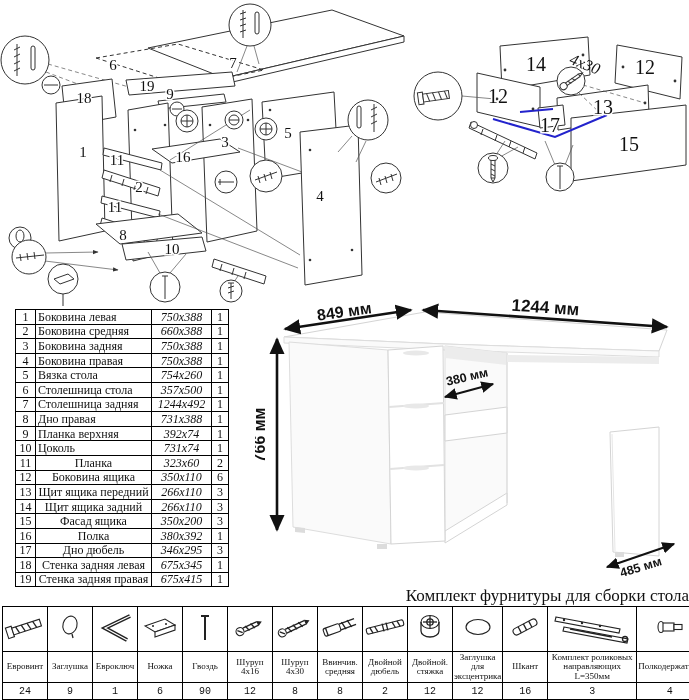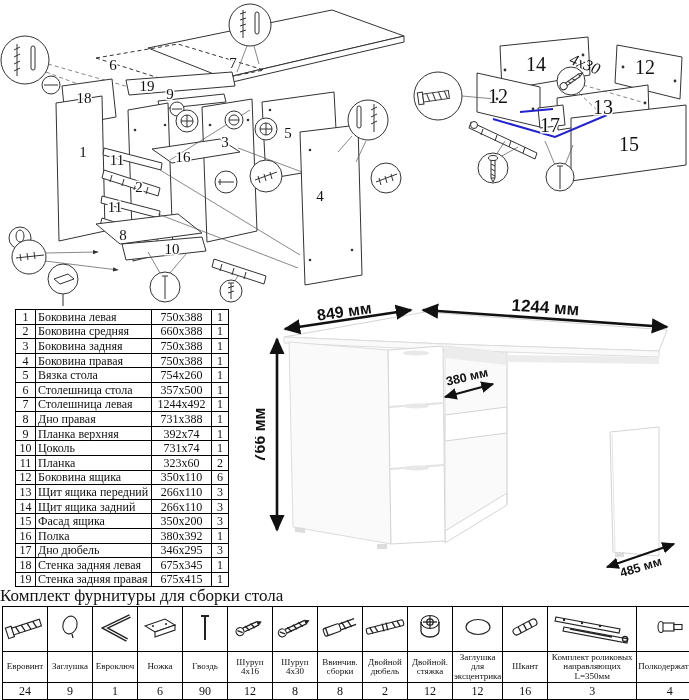--- a/index.html
+++ b/index.html
@@ -23,33 +23,33 @@
   svg .dsd{fill:#ececec;stroke:none;}
   svg .gap{stroke:#e2e2e2;stroke-width:2;fill:none;}
   svg .darr{stroke:#111;stroke-width:2.6;fill:none;}
   svg .darr2{stroke:#111;stroke-width:2;fill:none;}
 
   
   table.parts{border-collapse:collapse;font-size:12px;line-height:1;}
   table.parts td{border:1px solid #000;height:13.6px;padding:0 2px;white-space:nowrap;}
   table.parts td.cn{width:15px;text-align:center;}
   table.parts td.nm{width:111px;font-family:Liberation Serif, serif;}
-  table.parts td.nc{}
-  table.parts td.sz{width:55px;text-align:center;}
+  table.parts td.nc{text-align:center;}
+  table.parts td.sz{width:55px;text-align:center;font-style:italic;}
   table.parts td.qt{width:12px;text-align:center;}
 
   
-  .kit-title{width:100%;text-align:left;font-size:17px;}
+  .kit-title{width:100%;text-align:right;font-size:17px;}
 
   
   table.hw{border-collapse:collapse;table-layout:fixed;}
   table.hw td{border:1px solid #000;text-align:center;vertical-align:middle;padding:0;}
   table.hw tr.ic td{height:44px;}
   table.hw tr.lb td{font-size:9px;line-height:1.05;height:26px;padding:1px 1px;}
-  table.hw tr.qy td{font-size:12px;height:16px;}
+  table.hw tr.qy td{font-size:10px;height:16px;font-family:Liberation Mono, monospace;}
   .hwicon{stroke:#222;fill:none;stroke-width:1.3;}
   .hwf{fill:#fff;stroke:#222;stroke-width:1.1;}
 </style>
 </head>
 <body>
 
 <div class="sheet">
 
   <svg class="abs" style="left:0;top:0" width="410" height="310" viewBox="0 0 410 310">
     <defs>
@@ -363,21 +363,21 @@
           <td class="qt">1</td>
         </tr>
       <tr>
           <td class="cn">6</td>
           <td class="nm">Столешница стола</td>
           <td class="sz">357x500</td>
           <td class="qt">1</td>
         </tr>
       <tr>
           <td class="cn">7</td>
-          <td class="nm">Столешница левая</td>
+          <td class="nm">Столешница задняя</td>
           <td class="sz">1244x492</td>
           <td class="qt">1</td>
         </tr>
       <tr>
           <td class="cn">8</td>
           <td class="nm">Дно правая</td>
           <td class="sz">731x388</td>
           <td class="qt">1</td>
         </tr>
       <tr>
@@ -652,21 +652,21 @@
         </td>
       </tr>
       <tr class="lb">
         <td>Евровинт</td>
         <td>Заглушка</td>
         <td>Евроключ</td>
         <td>Ножка</td>
         <td>Гвоздь</td>
         <td>Шуруп 4x16</td>
         <td>Шуруп 4x30</td>
-        <td>Ввинчив. сборки</td>
+        <td>Ввинчив. средняя</td>
         <td>Двойной дюбель</td>
         <td>Двойной. стяжка</td>
         <td>Заглушка для эксцентрика</td>
         <td>Шкант</td>
         <td>Комплект роликовых направляющих L=350мм</td>
         <td>Полкодержатель</td>
       </tr>
       <tr class="qy">
         <td>24</td>
         <td>9</td>

